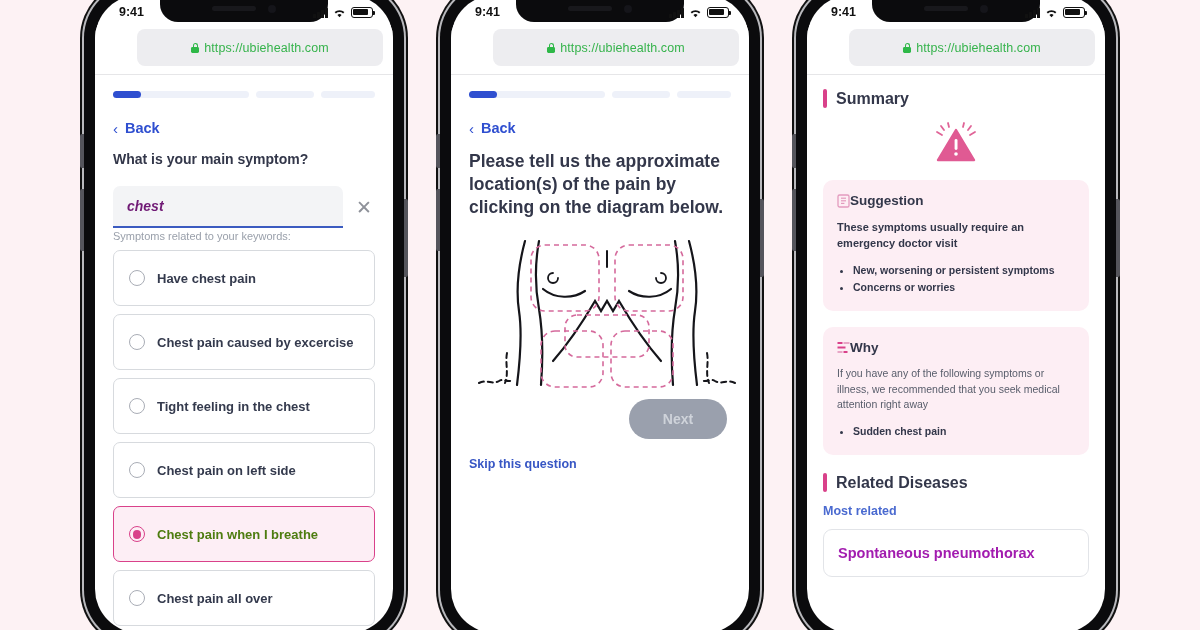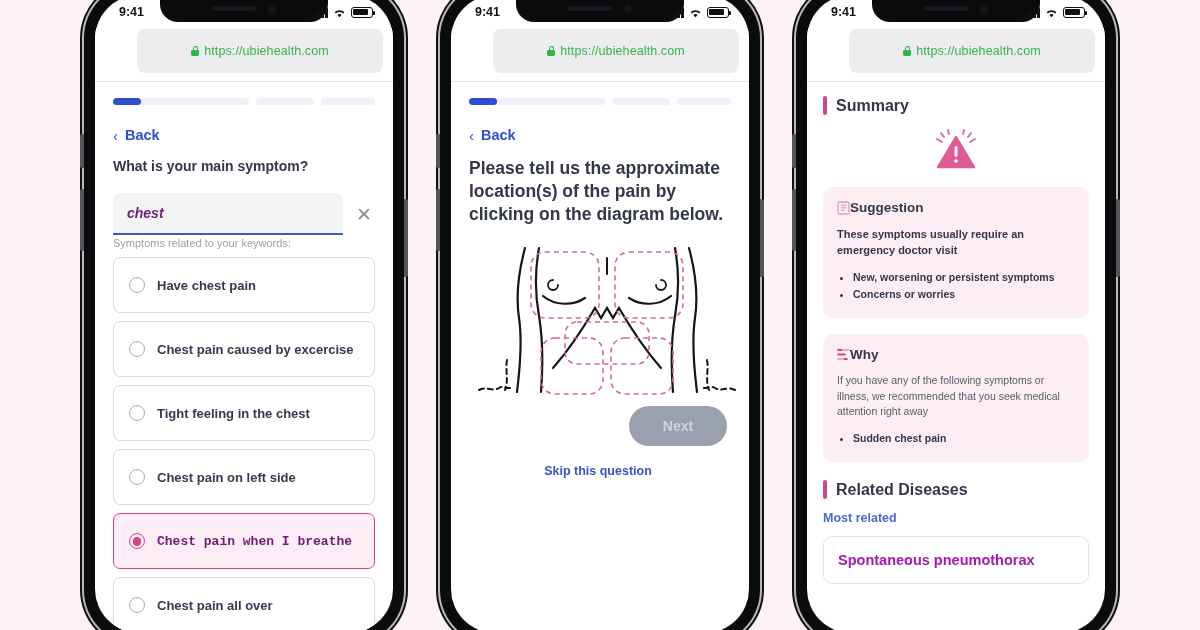--- a/index.html
+++ b/index.html
@@ -80,21 +80,21 @@
     width:1.8px; height:4.4px; background:#111; border-radius:0 1px 1px 0;
   }
 
   
   .urlbar-wrap {
     padding: 4px 10px 8px;
     border-bottom: 1px solid #e6e6e8;
     background:#fff;
   }
   .urlbar {
-    height: 44px; border-radius: 8px; background:#ededf0;
+    height: 37px; border-radius: 8px; background:#ededf0;
     display:flex; align-items:center; justify-content:center; gap:5px;margin-left:32px;
   }
   .lock { width:8px; height:10px; position:relative; }
   .lock .body { position:absolute; bottom:0; width:8px; height:6px; background:#2eb848; border-radius:1.4px; }
   .lock .shackle {
     position:absolute; top:0; left:1.6px; width:4.8px; height:5px;
     border:1.4px solid #2eb848; border-bottom:none; border-radius:3px 3px 0 0;
   }
   .url-text { font-size: 12.5px; color:#36b34c; letter-spacing:.1px; }
 
@@ -147,33 +147,33 @@
   }
   .radio { width:16px; height:16px; border-radius:50%; border:1.5px solid #a9adb6; flex:0 0 16px; }
   .opt-label { font-size:13px; font-weight:700; color:#343a4d; }
   .opt.sel { border-color:#d9418a; background:#fdeef5; }
   .opt.sel .radio {
     border-color:#d9418a; position:relative;
   }
   .opt.sel .radio::after {
     content:""; position:absolute; inset:2.6px; border-radius:50%; background:#d9418a;
   }
-  .opt.sel .opt-label { color:#701a75;font-family:Liberation Mono, monospace; }
+  .opt.sel .opt-label { color:#4d7c0f; }
 
   
   .q-title.multi { font-size:17.5px; }
   .diagram { margin: 14px auto 0; display:block; }
   .next-row { display:flex; justify-content:flex-end; margin-top: 6px; padding-right: 4px;}
   .next-btn {
     width: 98px; height: 40px; border-radius: 22px;
     background:#9aa0ad; color:#cfd3da;
     display:flex; align-items:center; justify-content:center;
     font-size:14px; font-weight:700;
   }
-  .skip-row { display:flex; justify-content:center; margin-top: 18px; padding-right: 4px;}
+  .skip-row { display:flex; justify-content:flex-start; margin-top: 18px; padding-right: 4px;}
   .skip { color:#3756c4; font-size:12.5px; font-weight:700; }
 
   
   .page3 { padding: 0 16px; }
   .sec-head {
     display:flex; align-items:center; gap:9px; margin-top: 14px;
   }
   .sec-bar { width:4px; height:19px; background:#d9418a; border-radius:2px; }
   .sec-title { font-size:16px; font-weight:700; color:#33374a; }
 

